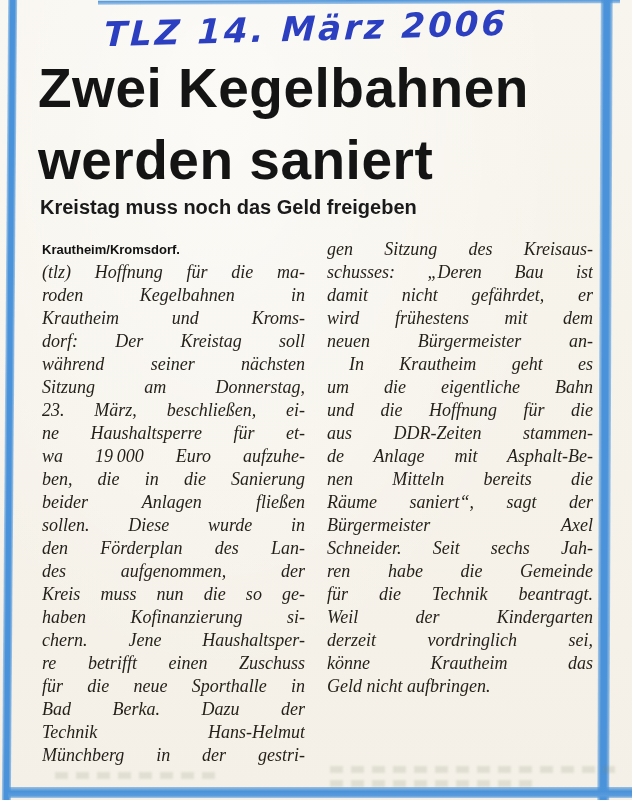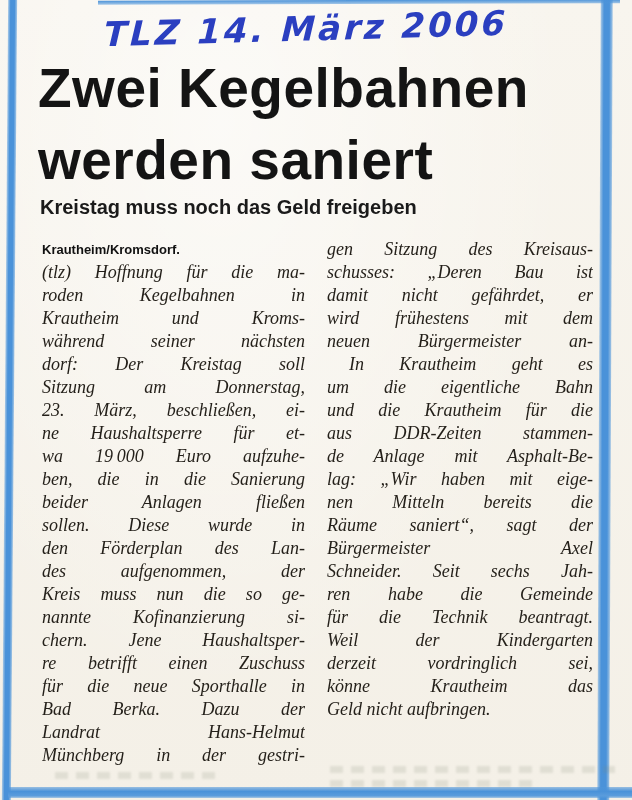--- a/index.html
+++ b/index.html
@@ -70,55 +70,54 @@
   </h1>
 
   <div class="subhead">Kreistag muss noch das Geld freigeben</div>
 
   <div class="col col-left">
     <div class="dateline">Krautheim/Kromsdorf.</div>
     <div>
         <div class="bodyline">(tlz) Hoffnung für die ma-</div>
         <div class="bodyline">roden Kegelbahnen in</div>
         <div class="bodyline">Krautheim und Kroms-</div>
+        <div class="bodyline">dorf: Der Kreistag soll</div>
         <div class="bodyline">während seiner nächsten</div>
-        <div class="bodyline">dorf: Der Kreistag soll</div>
         <div class="bodyline">Sitzung am Donnerstag,</div>
         <div class="bodyline">23. März, beschließen, ei-</div>
         <div class="bodyline">ne Haushaltsperre für et-</div>
         <div class="bodyline">wa 19 000 Euro aufzuhe-</div>
         <div class="bodyline">ben, die in die Sanierung</div>
         <div class="bodyline">beider Anlagen fließen</div>
         <div class="bodyline">sollen. Diese wurde in</div>
         <div class="bodyline">den Förderplan des Lan-</div>
         <div class="bodyline">des aufgenommen, der</div>
         <div class="bodyline">Kreis muss nun die so ge-</div>
-        <div class="bodyline">nannte Kofinanzierung si-</div>
+        <div class="bodyline">haben Kofinanzierung si-</div>
         <div class="bodyline">chern. Jene Haushaltsper-</div>
         <div class="bodyline">re betrifft einen Zuschuss</div>
         <div class="bodyline">für die neue Sporthalle in</div>
         <div class="bodyline">Bad Berka. Dazu der</div>
-        <div class="bodyline">Landrat Hans-Helmut</div>
+        <div class="bodyline">Technik Hans-Helmut</div>
         <div class="bodyline">Münchberg in der gestri-</div>
       </div>
   </div>
 
   <div class="col col-right">
     <div>
         <div class="bodyline">gen Sitzung des Kreisaus-</div>
         <div class="bodyline">schusses: „Deren Bau ist</div>
         <div class="bodyline">damit nicht gefährdet, er</div>
         <div class="bodyline">wird frühestens mit dem</div>
         <div class="bodyline">neuen Bürgermeister an-</div>
         <div class="bodyline indented">In Krautheim geht es</div>
         <div class="bodyline">um die eigentliche Bahn</div>
-        <div class="bodyline">und die Krautheim für die</div>
+        <div class="bodyline">und die Hoffnung für die</div>
         <div class="bodyline">aus DDR-Zeiten stammen-</div>
         <div class="bodyline">de Anlage mit Asphalt-Be-</div>
-        <div class="bodyline">lag: „Wir haben mit eige-</div>
         <div class="bodyline">nen Mitteln bereits die</div>
         <div class="bodyline">Räume saniert“, sagt der</div>
         <div class="bodyline">Bürgermeister Axel</div>
         <div class="bodyline">Schneider. Seit sechs Jah-</div>
         <div class="bodyline">ren habe die Gemeinde</div>
         <div class="bodyline">für die Technik beantragt.</div>
         <div class="bodyline">Weil der Kindergarten</div>
         <div class="bodyline">derzeit vordringlich sei,</div>
         <div class="bodyline">könne Krautheim das</div>
         <div class="bodyline para-end">Geld nicht aufbringen.</div>

